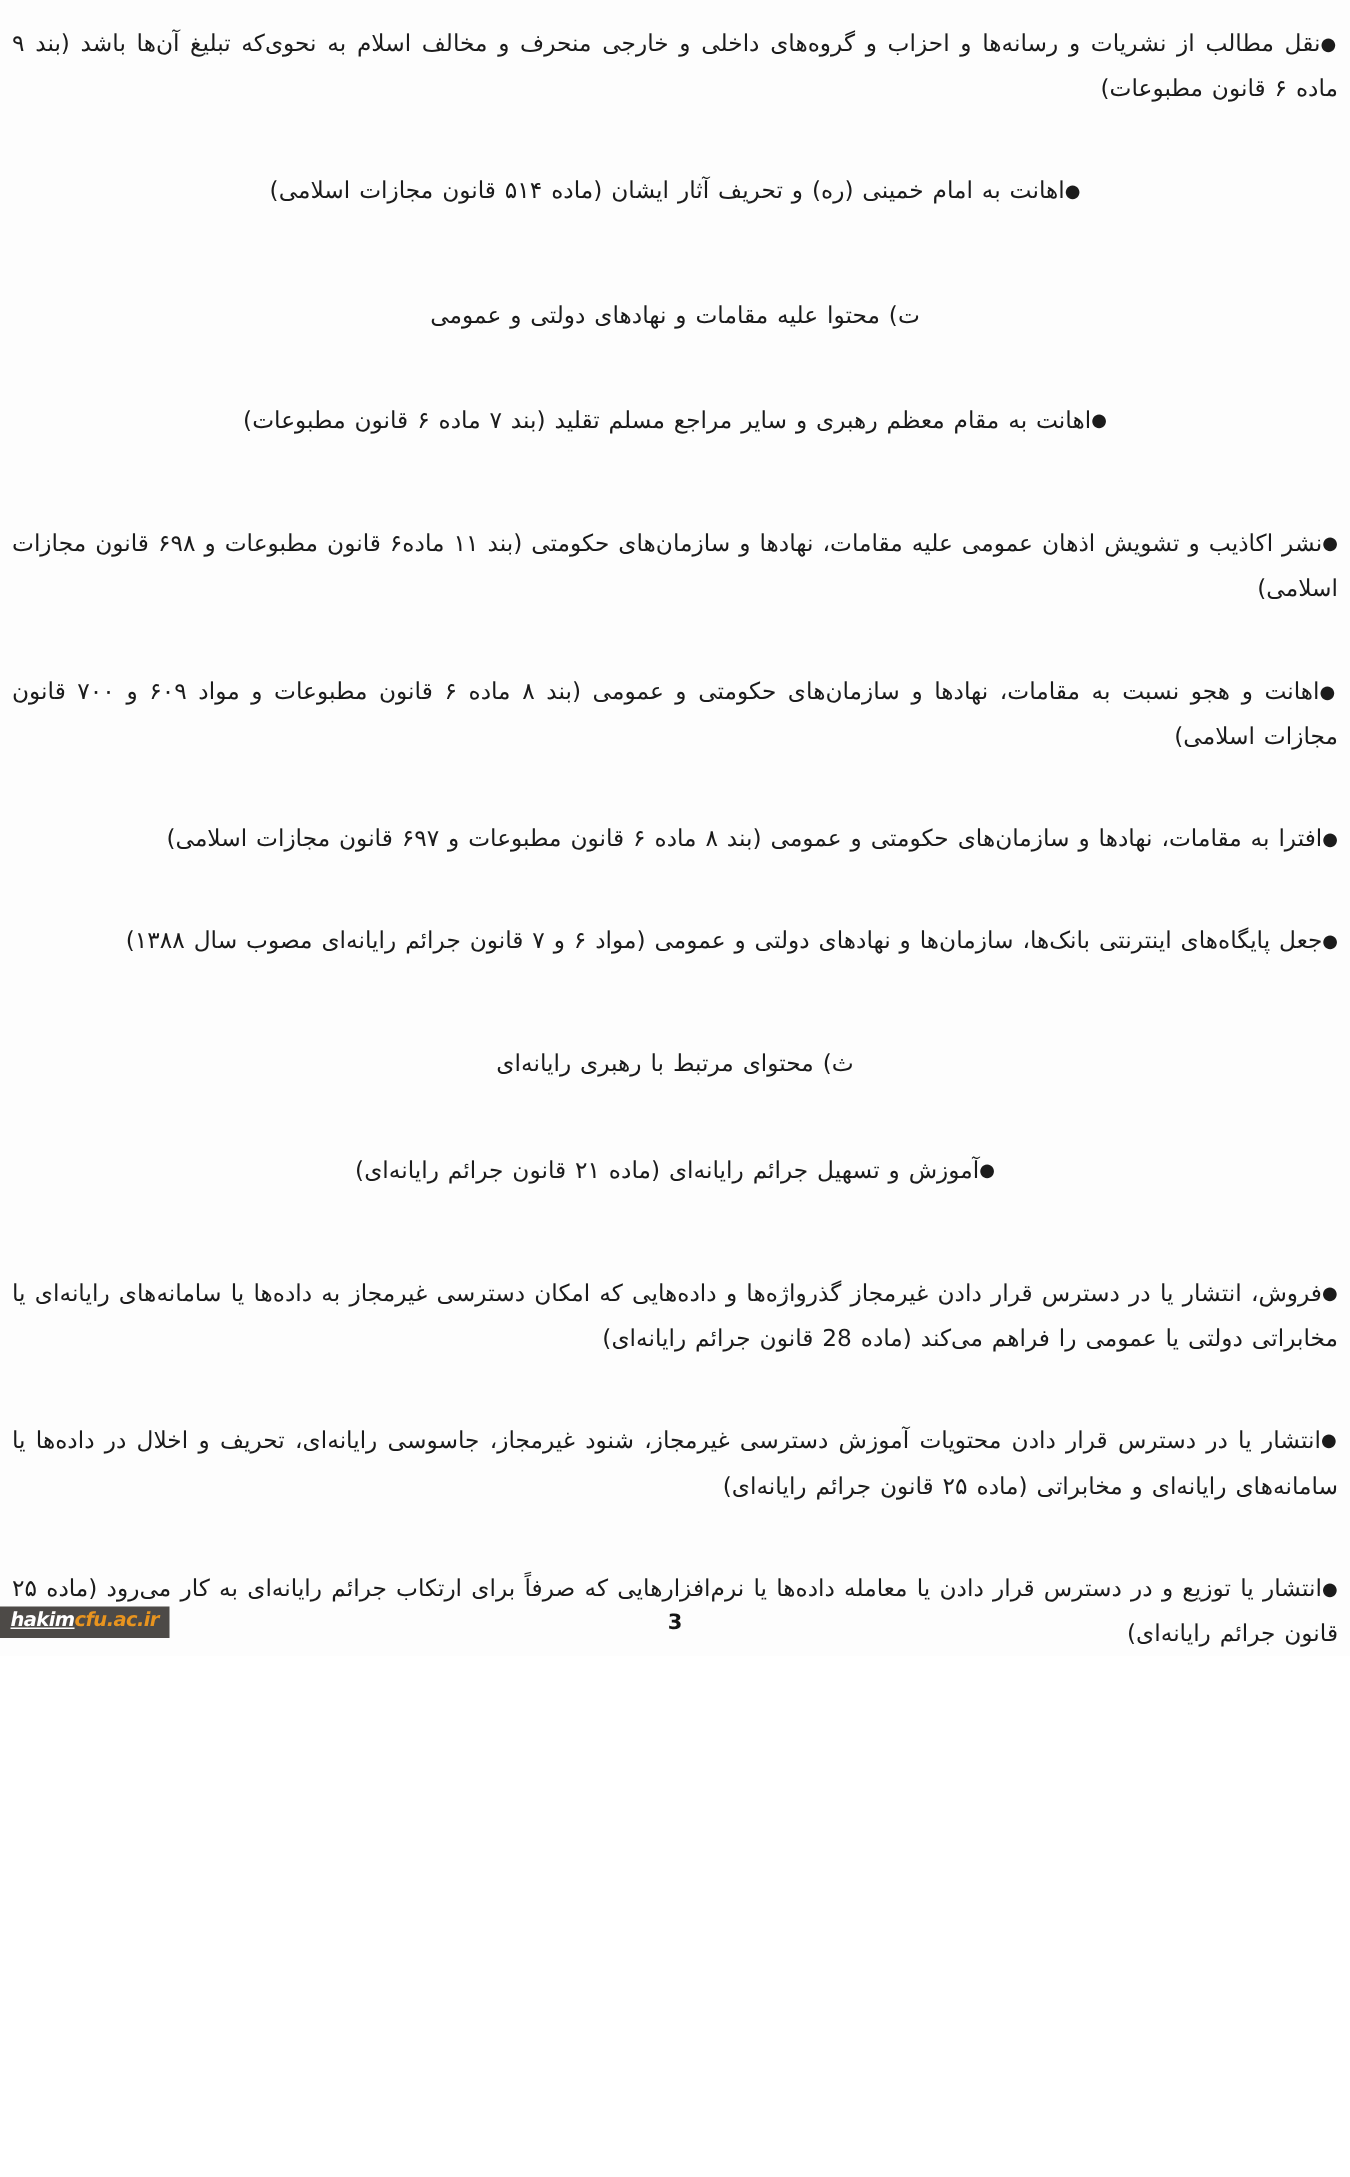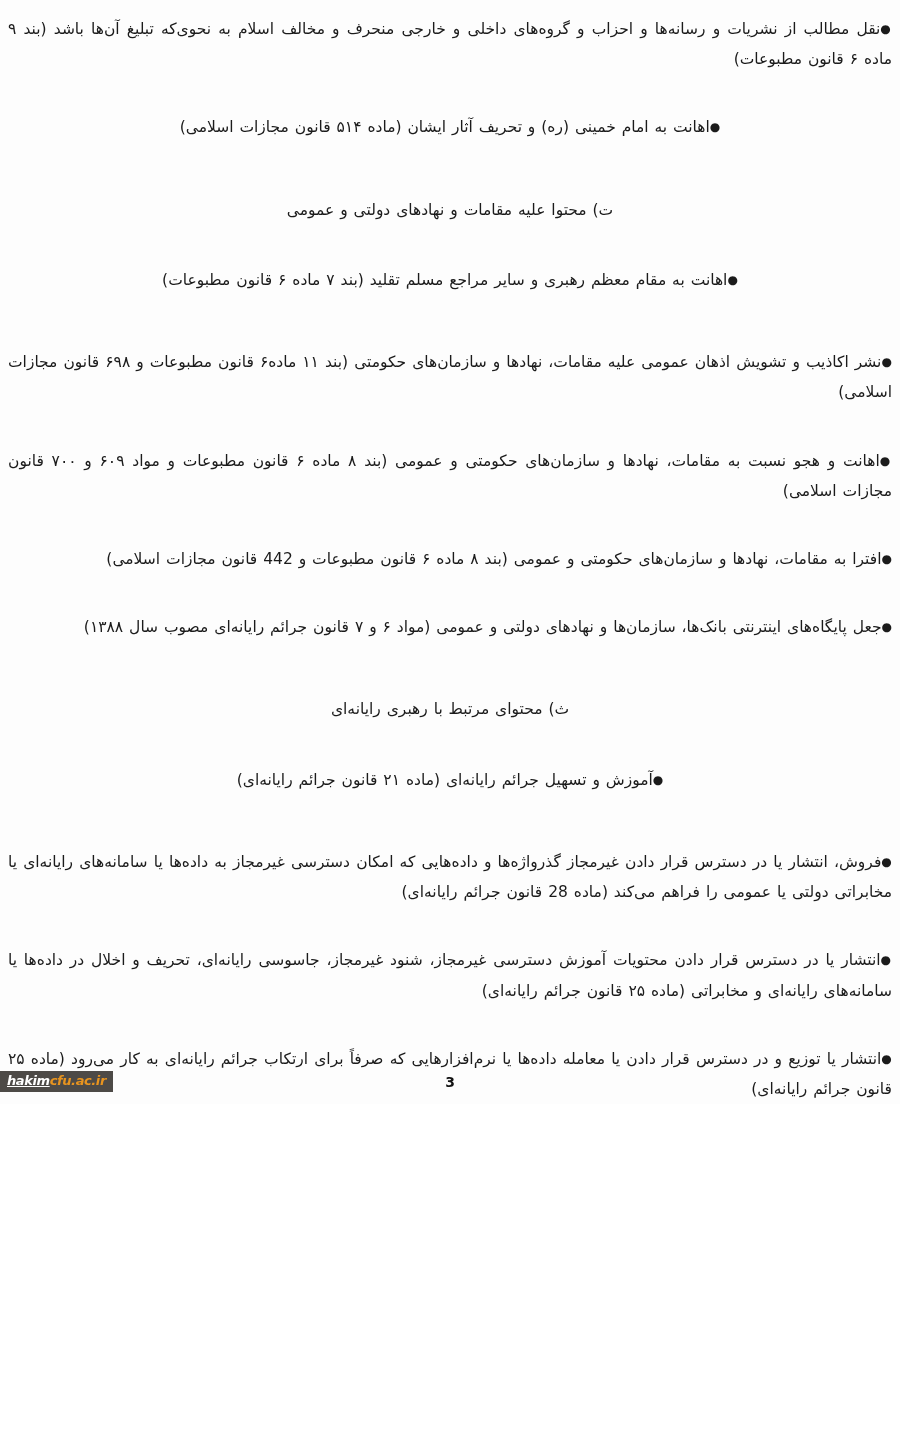--- a/index.html
+++ b/index.html
@@ -141,21 +141,21 @@
 
     <p class="block clause">
       <span class="bullet">●</span><span>نشر اکاذیب و تشویش اذهان عمومی علیه مقامات، نهادها و سازمان‌های حکومتی (بند ۱۱ ماده۶ قانون مطبوعات و ۶۹۸ قانون مجازات اسلامی)</span>
     </p>
 
     <p class="block clause">
       <span class="bullet">●</span><span>اهانت و هجو نسبت به مقامات، نهادها و سازمان‌های حکومتی و عمومی (بند ۸ ماده ۶ قانون مطبوعات و مواد ۶۰۹ و ۷۰۰ قانون مجازات اسلامی)</span>
     </p>
 
     <p class="block clause">
-      <span class="bullet">●</span><span>افترا به مقامات، نهادها و سازمان‌های حکومتی و عمومی (بند ۸ ماده ۶ قانون مطبوعات و 442 قانون مجازات اسلامی)</span>
+      <span class="bullet">●</span><span>افترا به مقامات، نهادها و سازمان‌های حکومتی و عمومی (بند ۸ ماده ۶ قانون مطبوعات و ۶۹۷ قانون مجازات اسلامی)</span>
     </p>
 
     <p class="block clause sp-lg">
       <span class="bullet">●</span><span>جعل پایگاه‌های اینترنتی بانک‌ها، سازمان‌ها و نهادهای دولتی و عمومی (مواد ۶ و ۷ قانون جرائم رایانه‌ای مصوب سال ۱۳۸۸)</span>
     </p>
 
     <p class="block section-head">ث) محتوای مرتبط با رهبری رایانه‌ای</p>
 
     <p class="block clause one-line sp-lg">
       <span class="bullet">●</span><span>آموزش و تسهیل جرائم رایانه‌ای (ماده ۲۱ قانون جرائم رایانه‌ای)</span>

